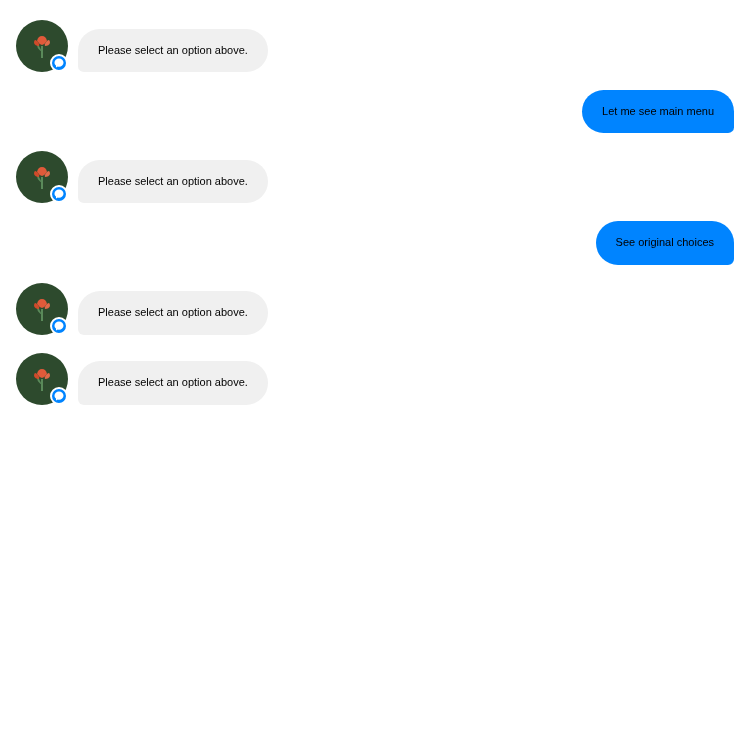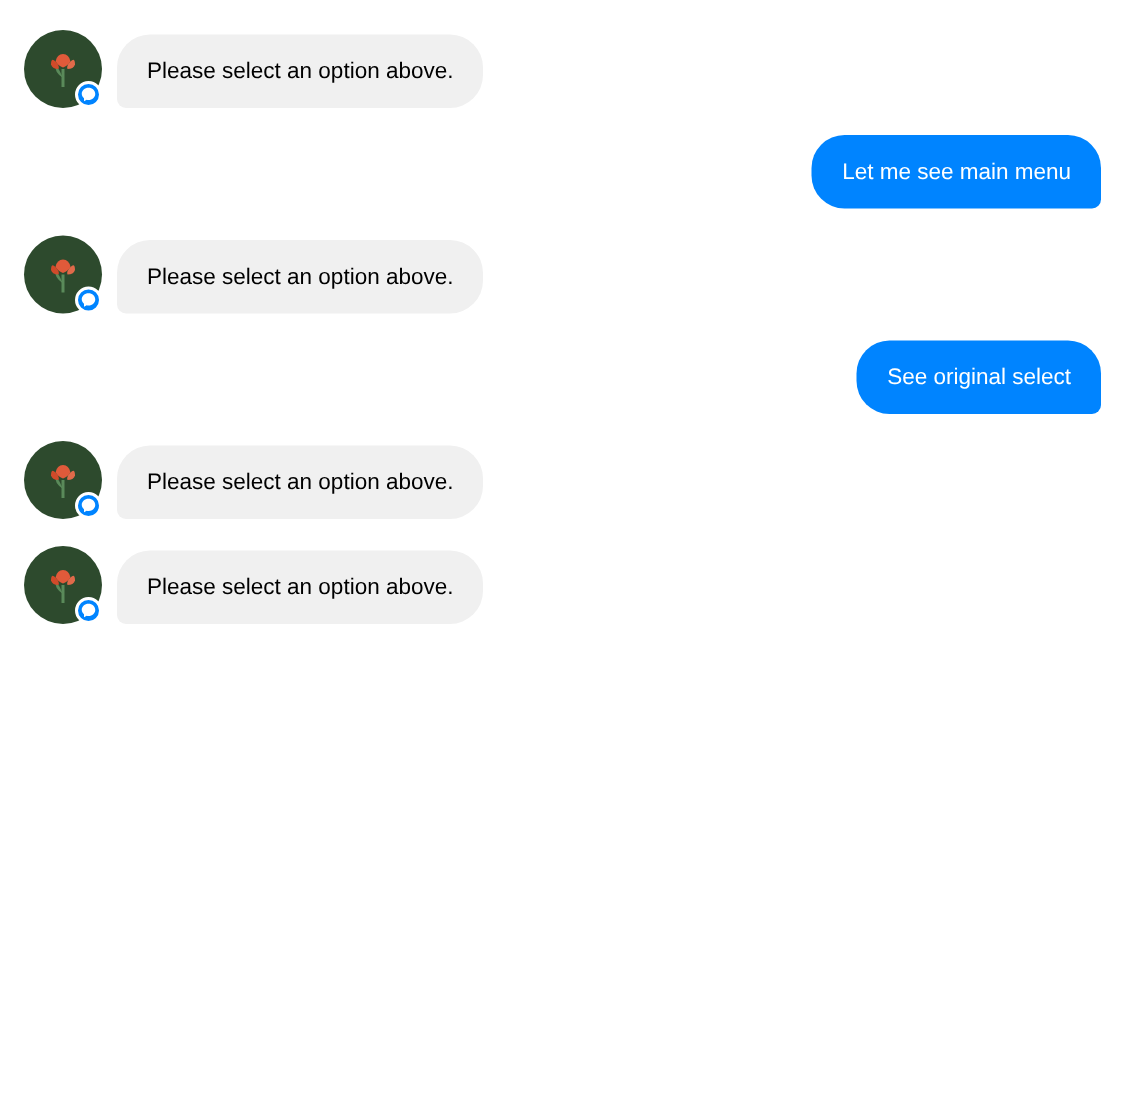--- a/index.html
+++ b/index.html
@@ -68,33 +68,33 @@
 
     .messenger-badge svg {
       width: 10px;
       height: 10px;
     }
 
     .bubble {
       max-width: 540px;
       padding: 14px 20px;
       border-radius: 22px;
-      font-size: 15px;
+      font-size: 11px;
       line-height: 1.4;
     }
 
     .bubble.bot-bubble {
       background: #f0f0f0;
       color: #000000;
       border-bottom-left-radius: 6px;
     }
 
     .bubble.user-bubble {
       background: #0084ff;
-      color: #ffffff;
+      color: #000000;
       border-bottom-right-radius: 6px;
     }
   </style>
 </head>
 <body>
 
 <div id="chat-container">
     <div class="message-row bot">
       <div class="avatar-container">
         <div class="avatar-circle">
@@ -140,21 +140,21 @@
         <div class="messenger-badge">
           <svg viewBox="0 0 10 10" xmlns="http://www.w3.org/2000/svg">
             <path d="M5 0.5C2.5 0.5 0.5 2.3 0.5 4.5C0.5 5.7 1.1 6.8 2 7.5L2 9.5L3.8 8.5C4.2 8.6 4.6 8.7 5 8.7C7.5 8.7 9.5 6.9 9.5 4.7C9.5 2.3 7.5 0.5 5 0.5Z" fill="white"></path>
           </svg>
         </div>
       </div>
 
         <div class="bubble bot-bubble">Please select an option above.</div>
       </div>
     <div class="message-row user">
-        <div class="bubble user-bubble">See original select</div>
+        <div class="bubble user-bubble">See original choices</div>
       </div>
     <div class="message-row bot">
       <div class="avatar-container">
         <div class="avatar-circle">
           <svg class="avatar-svg" viewBox="0 0 36 36" xmlns="http://www.w3.org/2000/svg">
 
             <line x1="18" y1="30" x2="18" y2="18" stroke="#5a8a5a" stroke-width="2"></line>
 
             <path d="M18 24 Q12 20 13 15 Q16 19 18 24Z" fill="#5a8a5a"></path>
 

